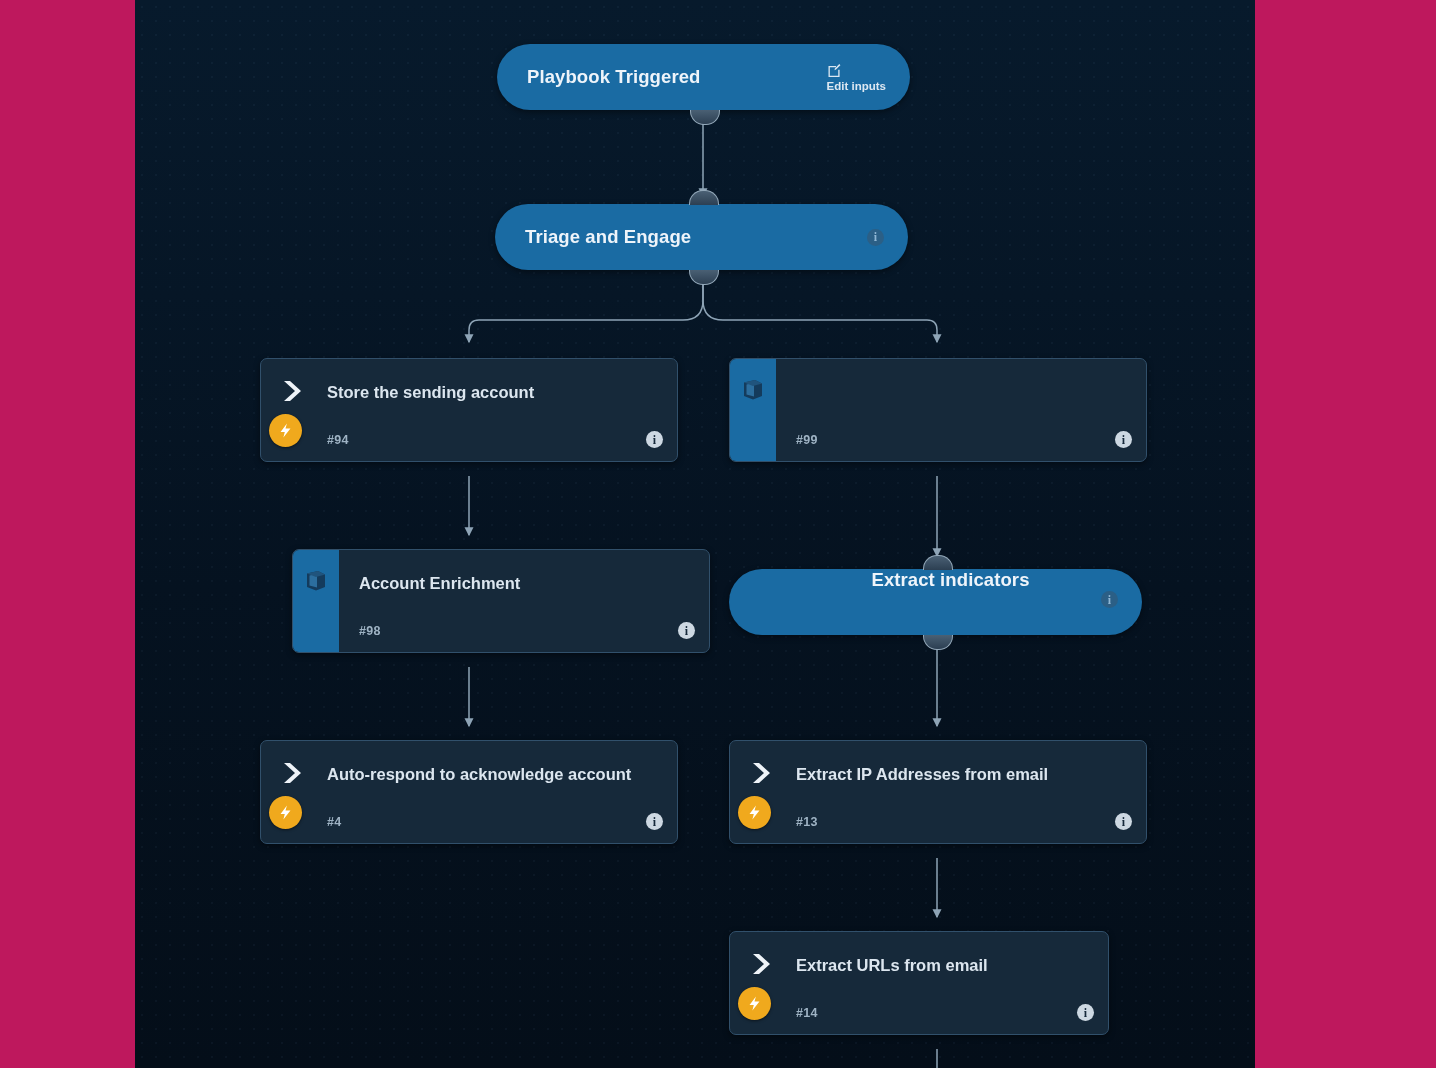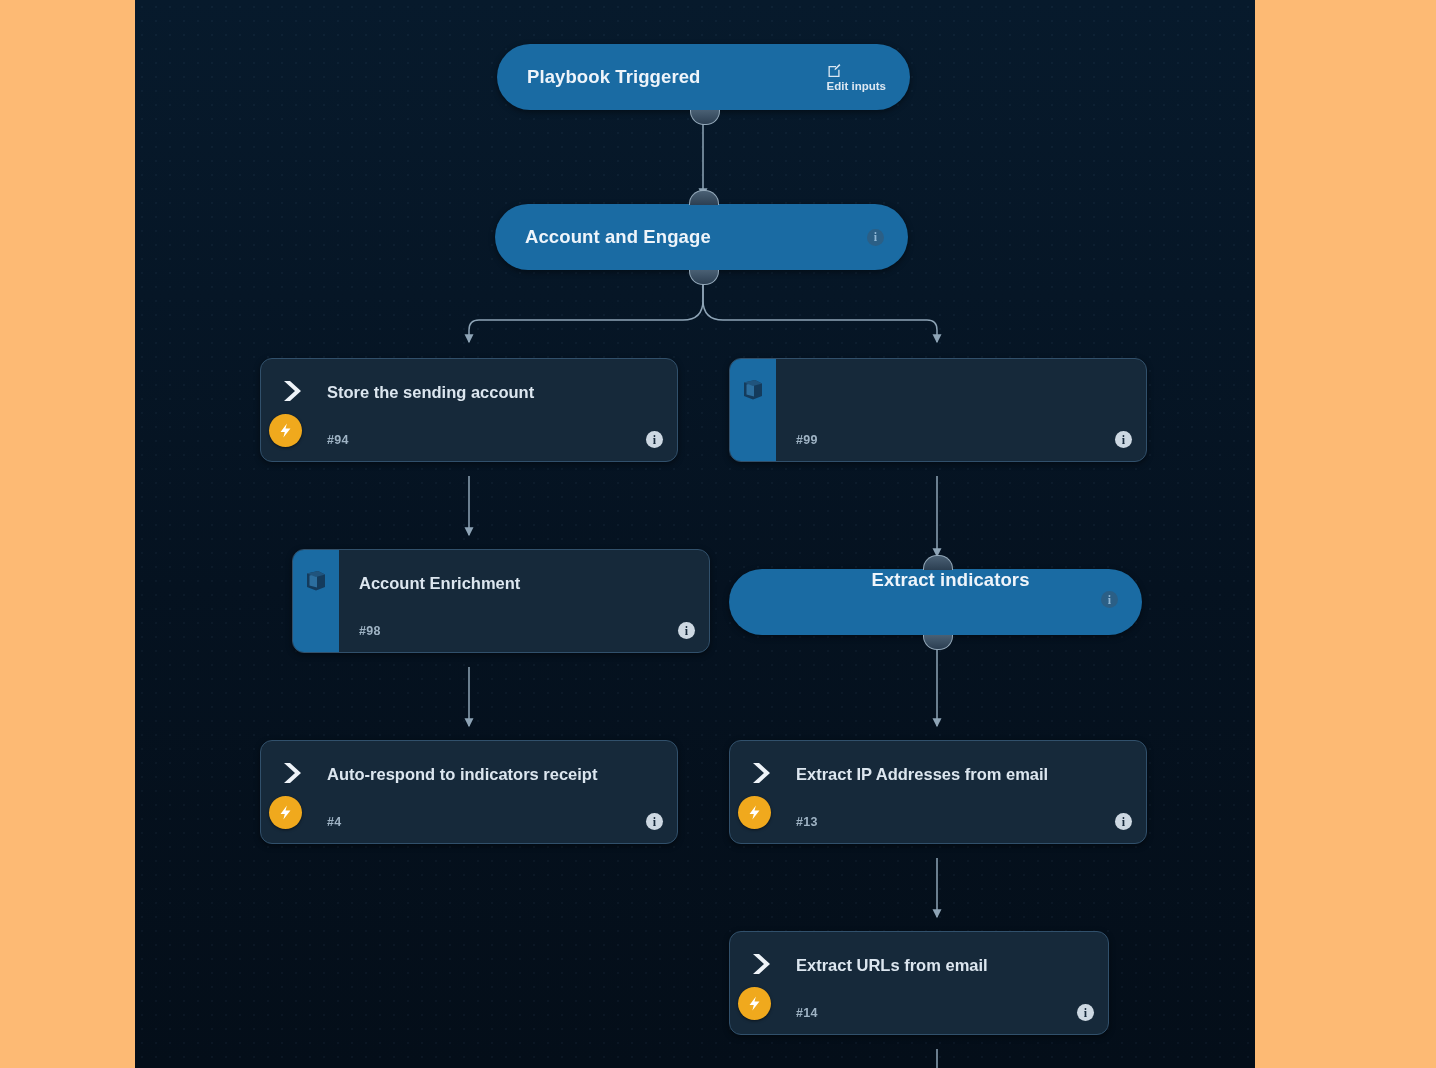--- a/index.html
+++ b/index.html
@@ -10,21 +10,21 @@
   body {
     width: 1436px;
     height: 1068px;
     overflow: hidden;
     font-family: "Liberation Sans", sans-serif;
   }
   #stage {
     position: relative;
     width: 1436px;
     height: 1068px;
-    background: #fdba74;
+    background: #be185d;
   }
   
   #canvas {
     position: absolute;
     left: 135px;
     top: 0;
     width: 1120px;
     height: 1068px;
     background-color: #061525;
     background-image:
@@ -71,21 +71,21 @@
     color: #dde8f2;
     font-size: 11.5px;
     font-weight: 700;
     margin-top: 2px;
     white-space: nowrap;
   }
   
   .card {
     background: #16293a;
     border: 1px solid #31506b;
-    border-radius: 12px;
+    border-radius: 7px;
     overflow: hidden;
     box-shadow: 0 2px 6px rgba(0,0,0,0.45);
   }
   .card-strip {
     position: absolute;
     left: 0; top: 0;
     width: 46px;
     height: 100%;
     background: #1a6ba3;
   }
@@ -217,21 +217,21 @@
           <path d="M1.6,3.2 h8 v1.4 h-6.6 v9 h9 v-6.4 h1.4 v7.8 h-11.8 z" fill="#dbe7f2"></path>
           <path d="M9.6,7.0 L14.3,2.3 L13.1,1.1 L8.4,5.8 L8.0,7.6 z" fill="#dbe7f2"></path>
         </svg>
         <span class="edit-inputs-label">Edit inputs</span>
       </span>
       <div class="port bottom" style="left:193px; top:66px;"></div>
     </div>
 
     <div class="node pill" style="left:360px; top:204px; width:413px; height:66px;">
       <div class="port top" style="left:194px; top:-14px;"></div>
-      <span class="pill-title">Account and Engage</span>
+      <span class="pill-title">Triage and Engage</span>
       <span class="pill-right">
         <span class="info-dot on-pill">i</span>
       </span>
       <div class="port bottom" style="left:194px; top:66px;"></div>
     </div>
 
     <div class="node card" style="left:125px; top:358px; width:418px; height:104px;">
       <div class="port top" style="left:195px; top:-15px;"></div>
       <svg class="icon-chevron" viewBox="0 0 28 28">
         <path d="M5,4 L16,14 L5,24 L11,24 L22,14 L11,4 z" fill="#eef3f8"></path>
@@ -287,21 +287,21 @@
         <span class="info-dot on-pill">i</span>
       </span>
       <div class="port bottom" style="left:194px; top:66px;"></div>
     </div>
 
     <div class="node card" style="left:125px; top:740px; width:418px; height:104px;">
       <div class="port top" style="left:195px; top:-15px;"></div>
       <svg class="icon-chevron" viewBox="0 0 28 28">
         <path d="M5,4 L16,14 L5,24 L11,24 L22,14 L11,4 z" fill="#eef3f8"></path>
       </svg>
-      <div class="card-title">Auto-respond to indicators receipt</div>
+      <div class="card-title">Auto-respond to acknowledge account</div>
       <div class="badge-bolt">
         <svg viewBox="0 0 24 24" width="17" height="17">
           <path d="M14,2 L5,14 h6 l-2,8 l10,-13 h-7 z" fill="#ffffff"></path>
         </svg>
       </div>
       <div class="card-id">#4</div>
       <div class="card-info">
         <span class="info-dot">i</span>
       </div>
 

